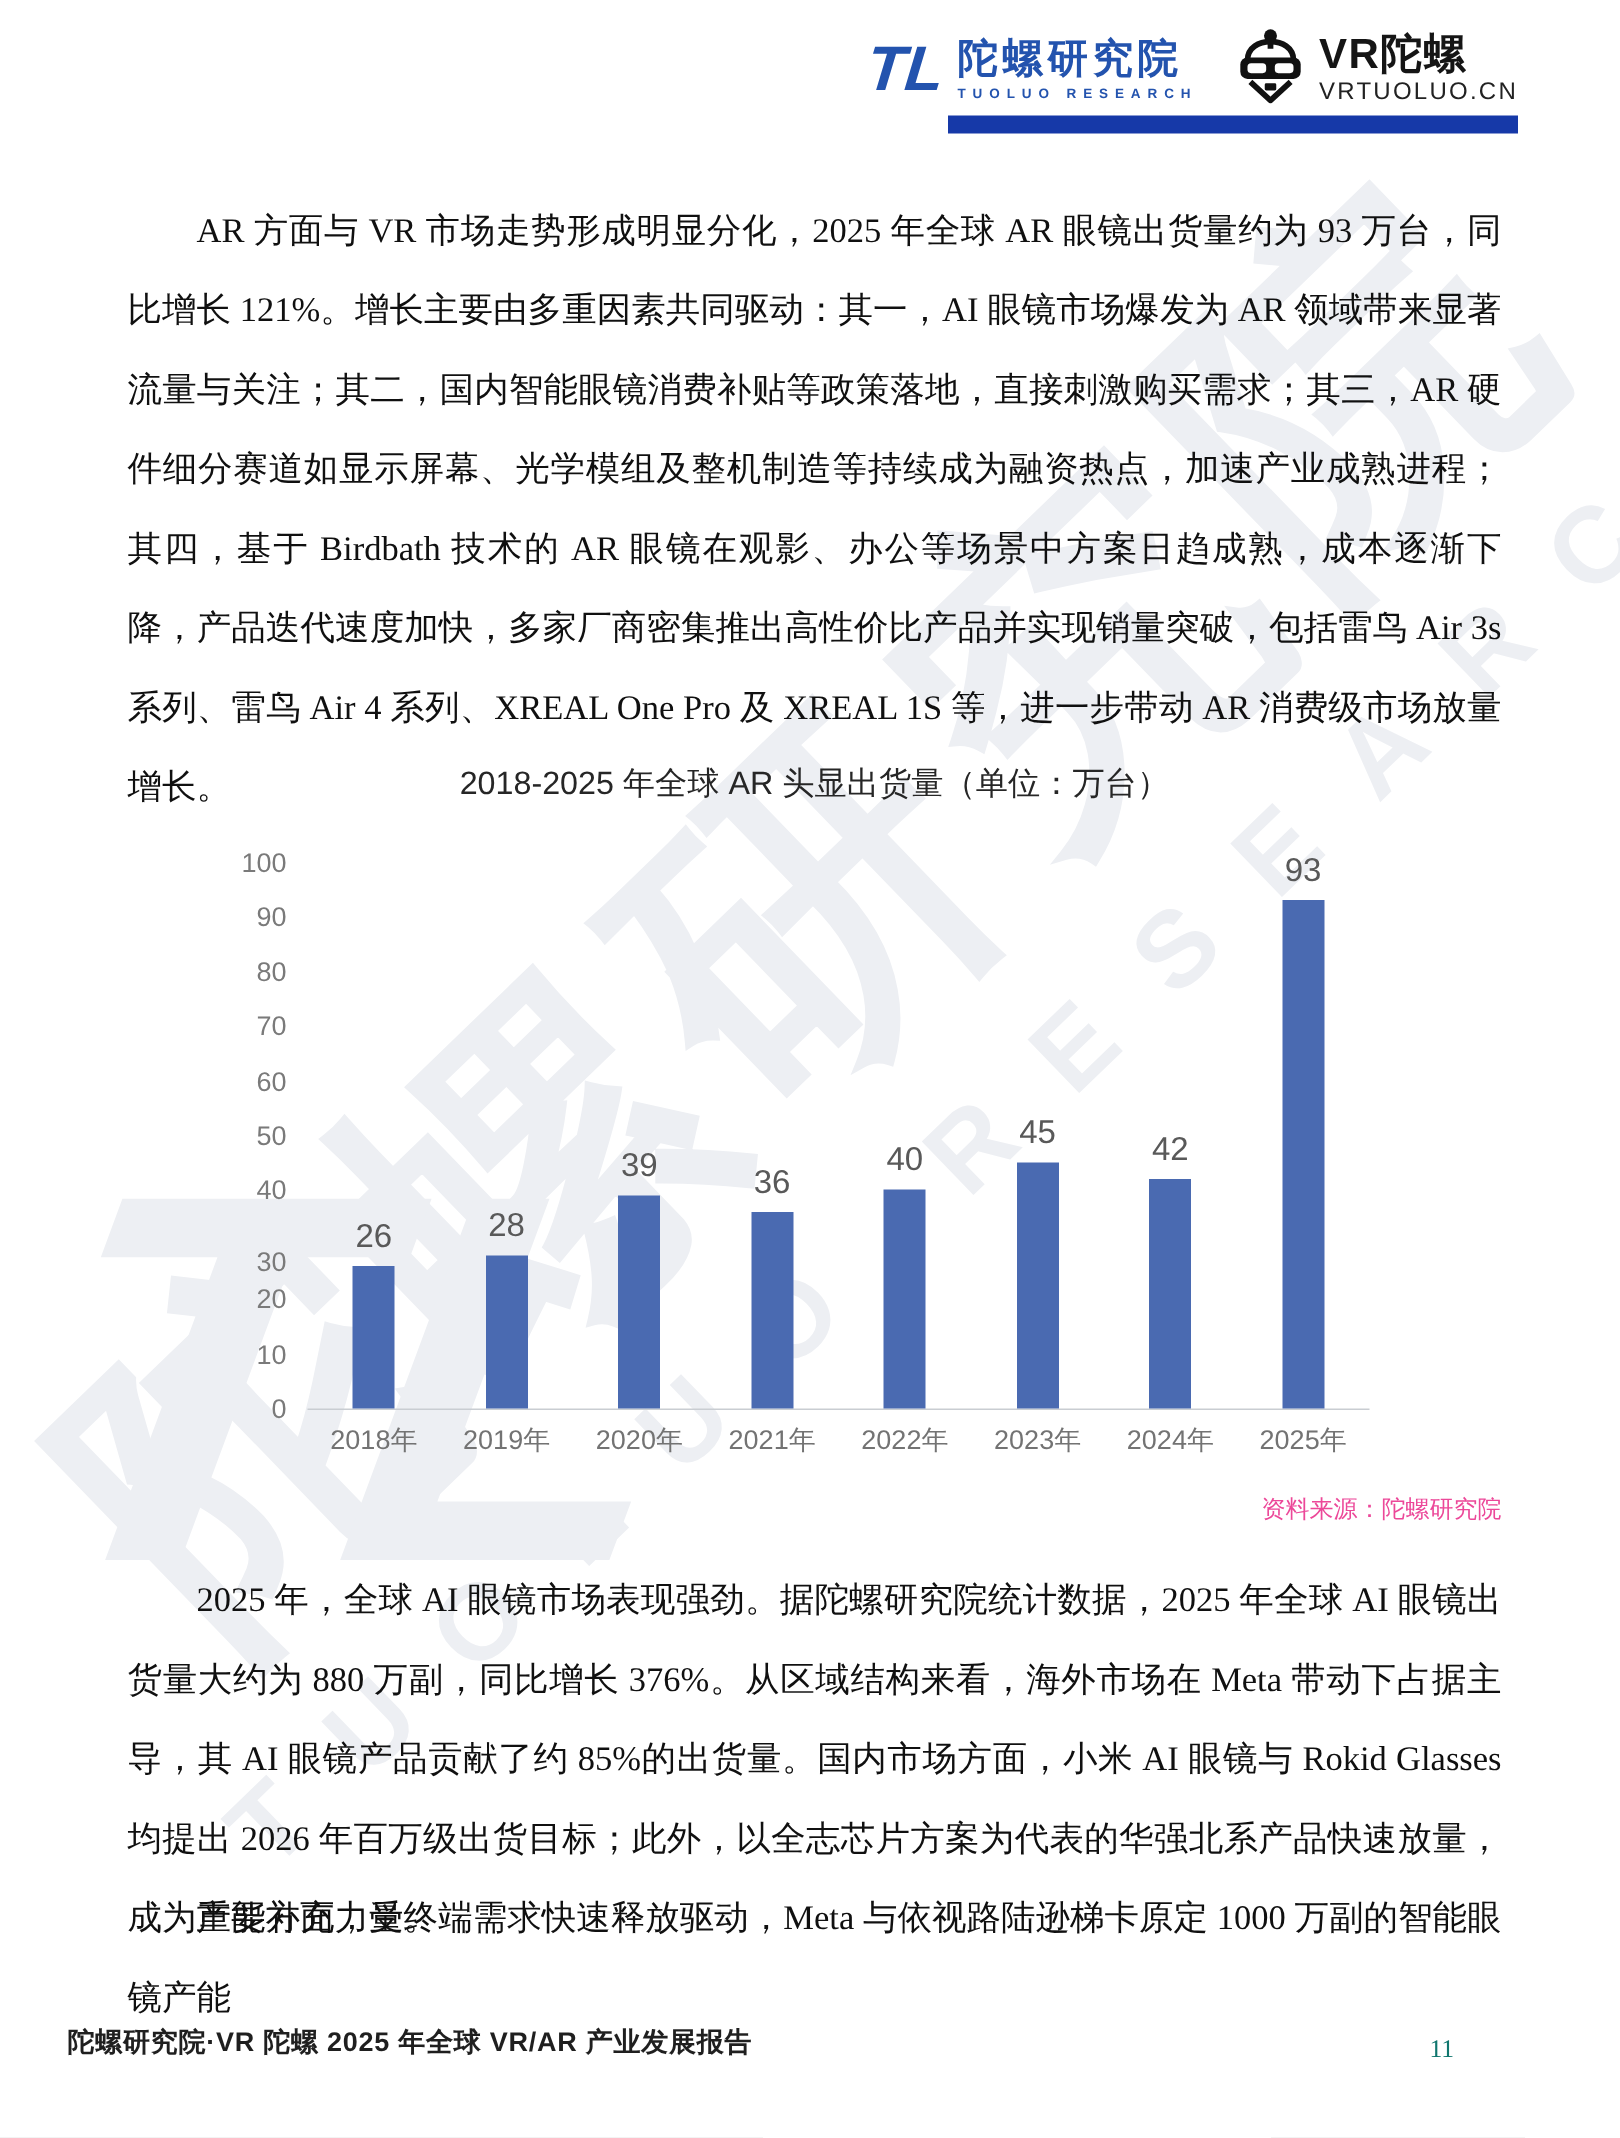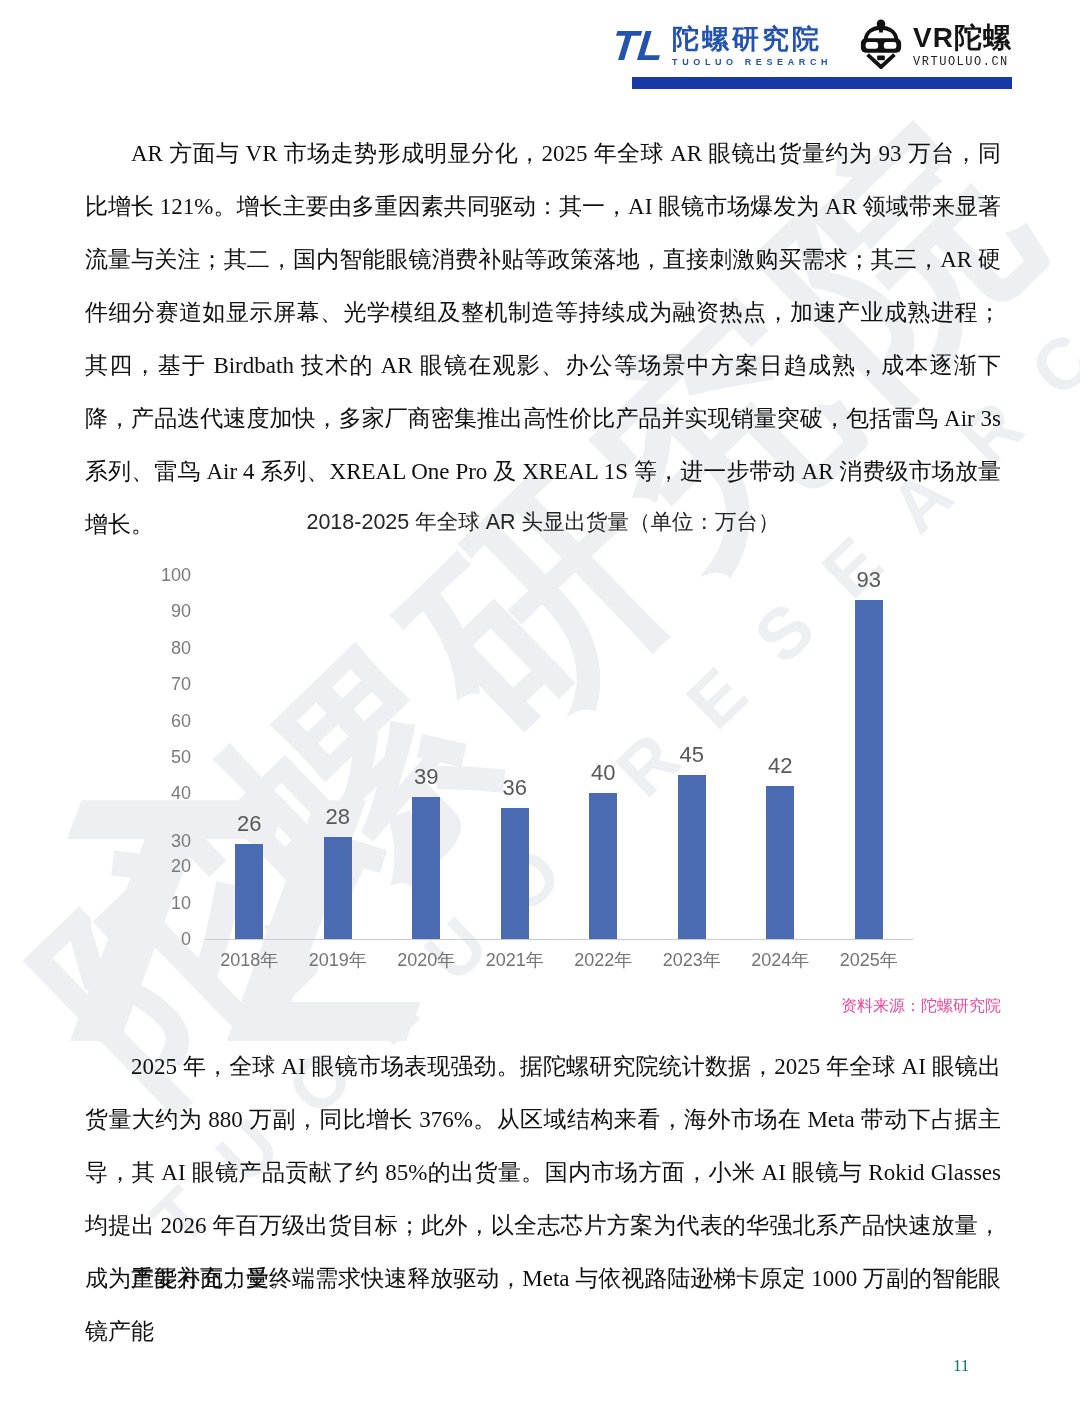--- a/index.html
+++ b/index.html
@@ -16,21 +16,21 @@
 
   
   .header{position:absolute;left:632px;top:20px;width:380px;z-index:2;}
   .header-row{display:flex;align-items:center;justify-content:flex-end;gap:9px;height:52px;}
   .tl-glyph{font-size:42px;font-weight:900;font-style:italic;color:#2353ae;line-height:1;transform:skewX(-6deg);}
   .brand-stack{display:flex;flex-direction:column;align-items:flex-start;}
   .brand-cn{font-size:27px;font-weight:800;color:#2353ae;letter-spacing:3px;line-height:1.05;white-space:nowrap;}
   .brand-en{font-size:9px;font-weight:700;color:#2353ae;letter-spacing:4.6px;margin-top:4px;white-space:nowrap;}
   .divider{width:2px;height:44px;background:#aab4c4;margin:0 4px;}
   .brand2-cn{font-size:28px;font-weight:800;color:#151515;letter-spacing:1px;line-height:1.05;white-space:nowrap;}
-  .brand2-en{font-size:12px;color:#222;font-family:Liberation Mono, monospace;
+  .brand2-en{font-size:16px;color:#222;font-family:Liberation Sans, sans-serif;
              letter-spacing:1.5px;margin-top:3px;white-space:nowrap;}
   .header-bar{height:12px;background:#1639a8;margin-top:5px;}
 
   
   .para{position:absolute;left:85px;width:916px;z-index:1;
         font-family:"Liberation Serif","DejaVu Serif",serif;font-size:23px;line-height:53px;
         color:#101010;text-align:justify;text-indent:2em;}
   .p1{top:127px;} .p2{top:1040px;} .p3{top:1252px;}
 
   
@@ -152,15 +152,16 @@
           <div class="val" style="bottom: 345.52px;">93</div>
           <div class="xlab">2025年</div>
         </div>
       </div>
     <div class="source">资料来源：陀螺研究院</div>
   </div>
 
   <div class="para p2">2025 年，全球 AI 眼镜市场表现强劲。据陀螺研究院统计数据，2025 年全球 AI 眼镜出货量大约为 880 万副，同比增长 376%。从区域结构来看，海外市场在 Meta 带动下占据主导，其 AI 眼镜产品贡献了约 85%的出货量。国内市场方面，小米 AI 眼镜与 Rokid Glasses 均提出 2026 年百万级出货目标；此外，以全志芯片方案为代表的华强北系产品快速放量，成为重要补充力量。</div>
   <div class="para p3">产能方面，受终端需求快速释放驱动，Meta 与依视路陆逊梯卡原定 1000 万副的智能眼镜产能</div>
 
+  <div class="footer-left">陀螺研究院·VR 陀螺 2025 年全球 VR/AR 产业发展报告</div>
   <div class="footer-page">11</div>
 
 </div>
 
 </body></html>

